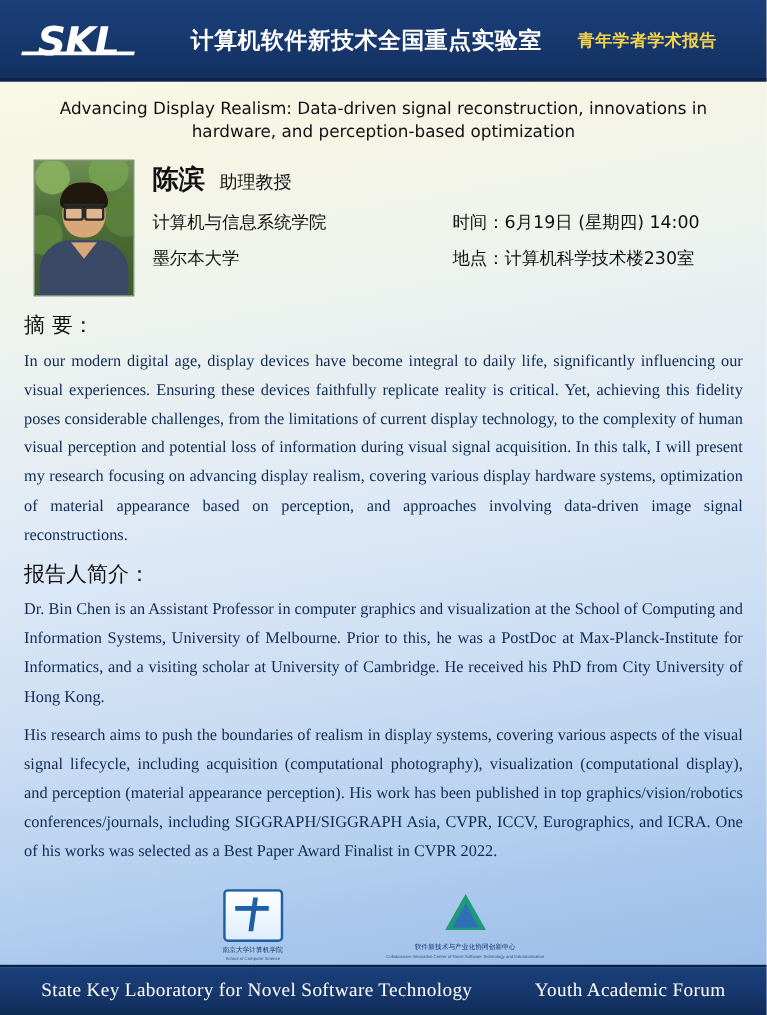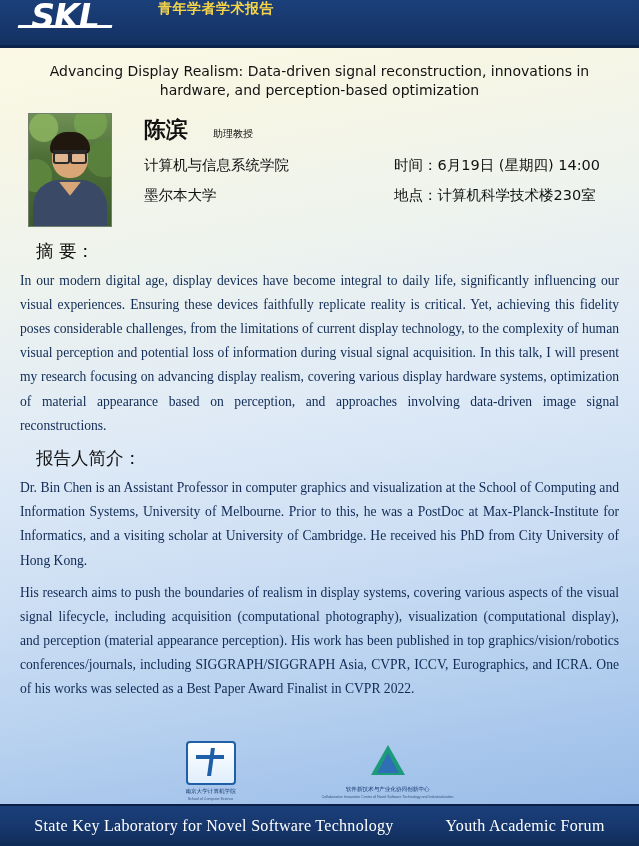--- a/index.html
+++ b/index.html
@@ -17,25 +17,26 @@
     position: relative;
     width: 639px;
     height: 846px;
     background: linear-gradient(170deg, #fdfbe8 0%, #f7f6e4 14%, #eef3ee 30%, #dfeaf6 48%, #cfe0f4 62%, #bcd4f0 75%, #a9c7ec 86%, #93b8e6 100%);
     overflow: hidden;
   }
 
   
   .header {
     position: relative;
-    height: 48px;
+    height: 68px;
     background: linear-gradient(180deg, #1b3f7a 0%, #18396f 45%, #12305f 100%);
     display: flex;
-    align-items: flex-start;
+    align-items: center;
     overflow: hidden;
+    gap: 31px;
   }
   .header-strip {
     position: absolute;
     left: 0; right: 0; bottom: 0;
     height: 3px;
     background: #0d2349;
   }
   .logo-box {
     width: 102px;
     margin-left: 14px;
@@ -179,38 +180,38 @@
     bottom: 30px;
     width: 22px;
     height: 14px;
     margin-left: -11px;
     background: #d9a678;
     clip-path: polygon(50% 100%, 0 0, 100% 0);
   }
 
   .speaker-info {
     flex: 1;
-    padding-left: 32px;
+    padding-left: 15px;
     padding-top: 2px;
   }
   .name-row {
     display: flex;
     align-items: baseline;
   }
   .speaker-name {
     font-family: "DejaVu Sans", sans-serif;
     font-size: 22px;
     font-weight: bold;
     color: #111111;
   }
   .speaker-rank {
     font-family: "DejaVu Sans", sans-serif;
-    font-size: 10px;
-    color: #111111;
-    margin-left: 25px;
+    font-size: 15px;
+    color: #111111;
+    margin-left: 12px;
   }
   .info-row {
     display: flex;
     align-items: baseline;
     margin-top: 11px;
   }
   .info-left {
     font-family: "DejaVu Sans", sans-serif;
     font-size: 14.5px;
     color: #111111;
@@ -226,21 +227,21 @@
   }
 
   
   .section {
     padding: 0 20px;
   }
   .section-heading {
     font-family: "DejaVu Sans", sans-serif;
     font-size: 17.5px;
     color: #111111;
-    margin: 6px 0 6px 16px;
+    margin: 6px 0 6px 0;
   }
   .abstract-heading {
     margin-top: 4px;
   }
   .body-text {
     font-family: "Liberation Serif", "DejaVu Serif", serif;
     font-size: 13.6px;
     color: #0f2a55;
     line-height: 1.78;
     text-align: justify;
@@ -367,20 +368,21 @@
 <body>
 
 <div class="poster">
 
   <div class="header">
     <div class="logo-box">
       <span class="logo-text">SKL</span>
       <span class="logo-underline"></span>
     </div>
     <div class="header-titles">
+      <span class="header-cn">计算机软件新技术全国重点实验室</span>
       <span class="header-forum">青年学者学术报告</span>
     </div>
     <div class="header-strip"></div>
   </div>
 
   <div class="title-block">
     <div class="talk-title">Advancing Display Realism: Data-driven signal reconstruction, innovations in hardware, and perception-based optimization</div>
   </div>
 
   <div class="speaker-block">

